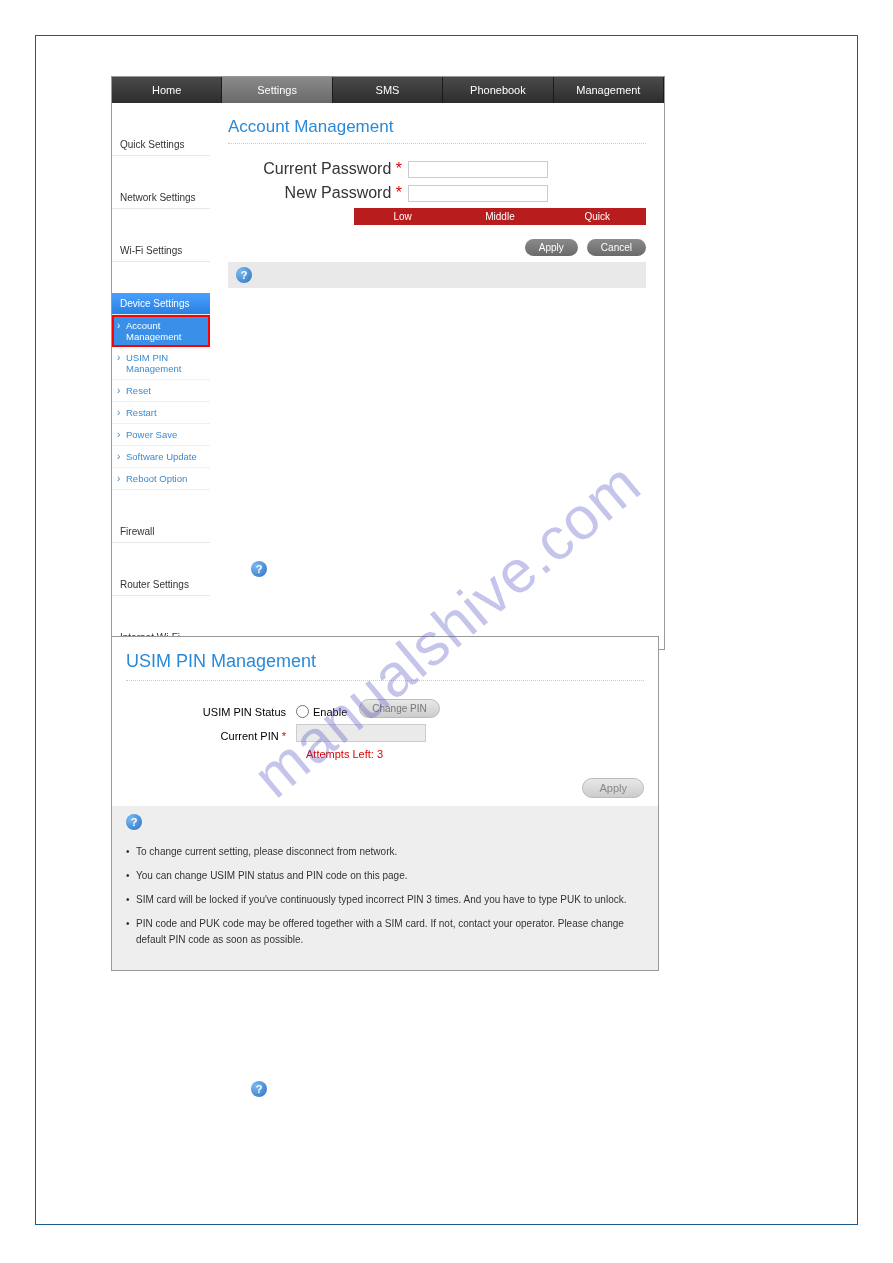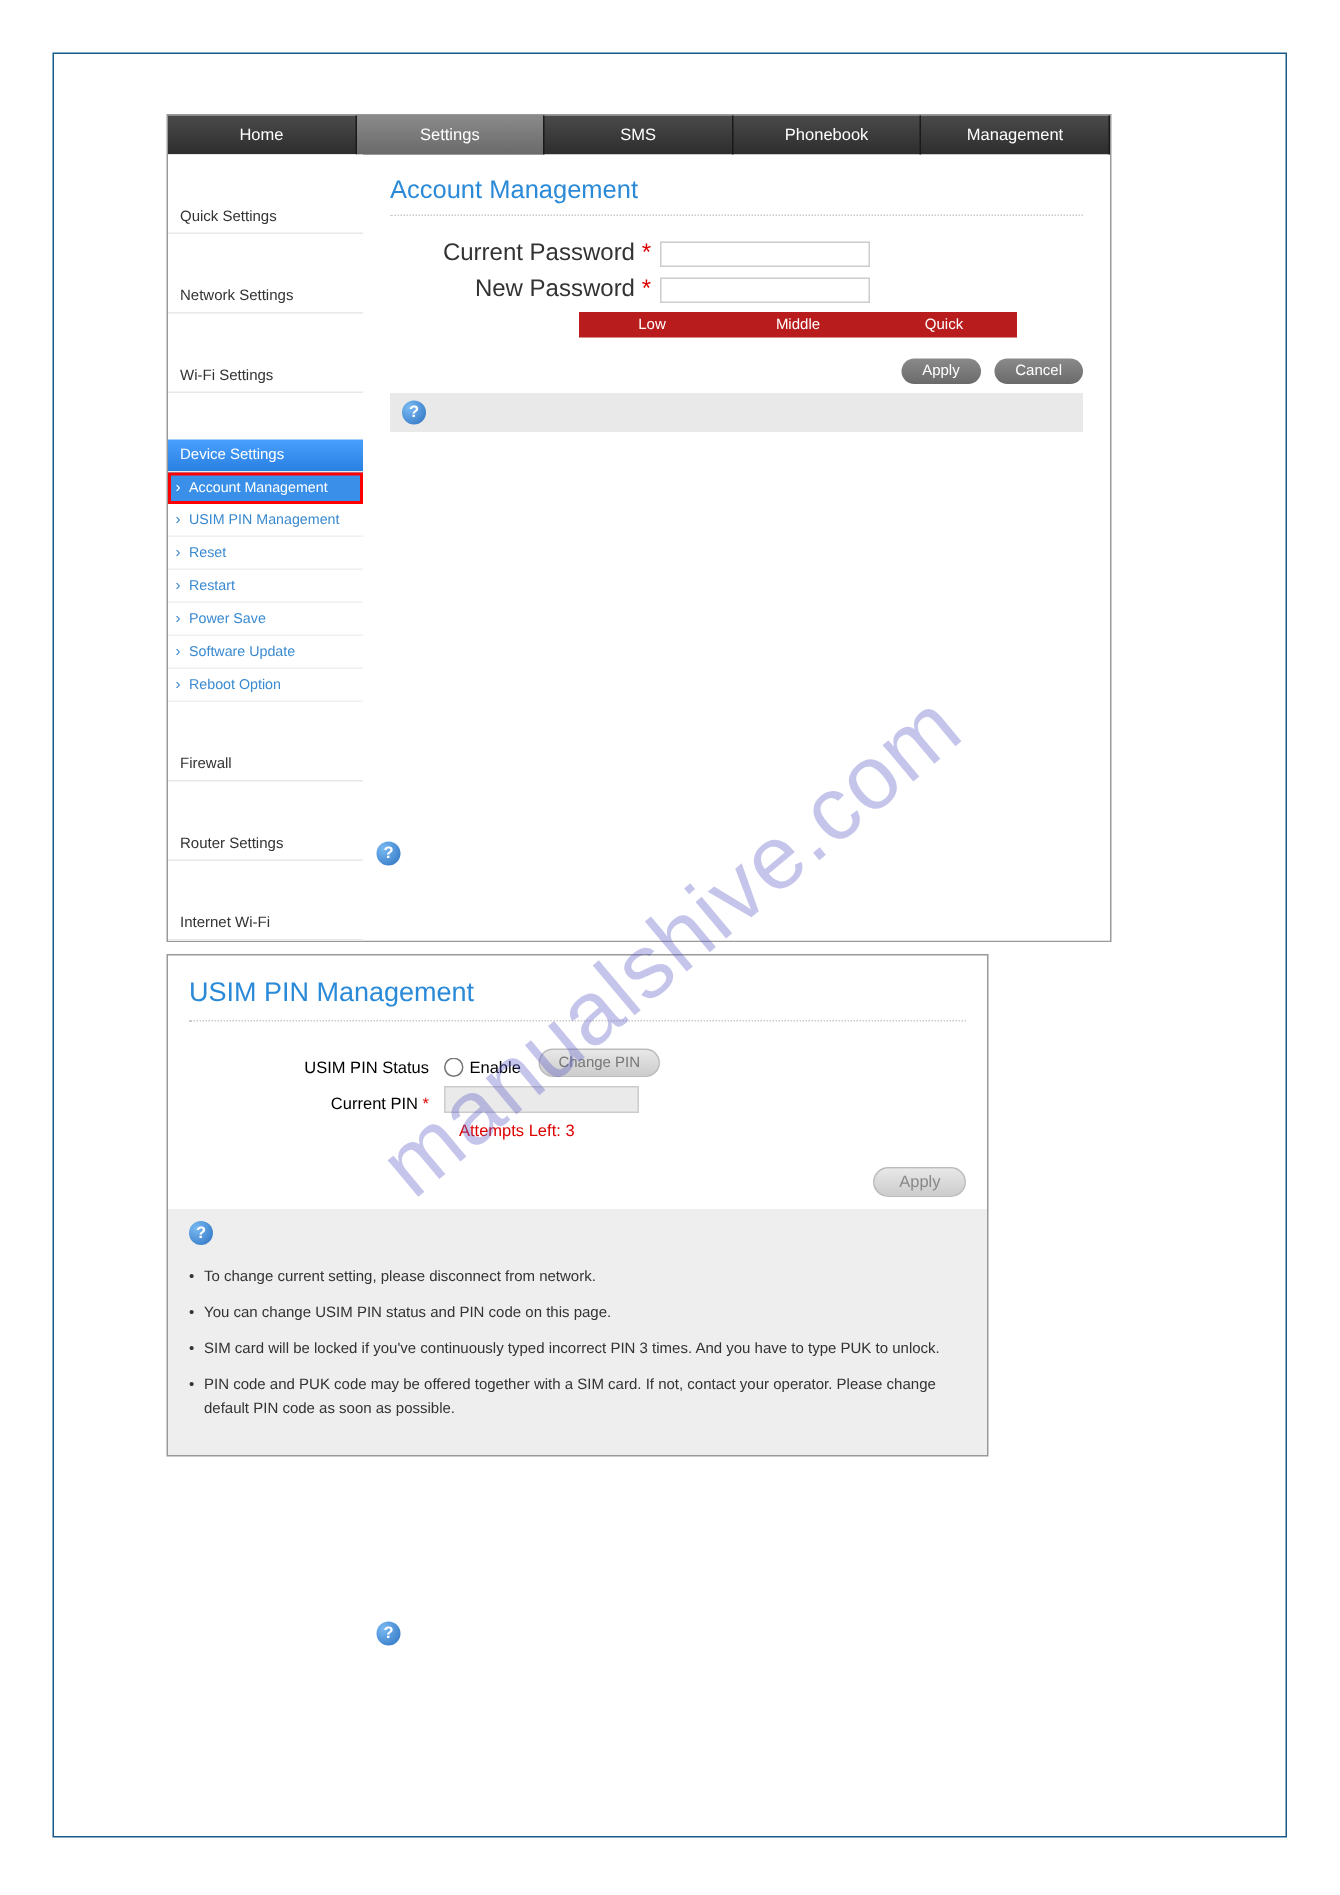--- a/index.html
+++ b/index.html
@@ -27,21 +27,21 @@
     pointer-events: none;
     z-index: 100;
     white-space: nowrap;
     letter-spacing: 1px;
   }
   
   .screenshot1 {
     position: absolute;
     top: 40px;
     left: 75px;
-    width: 630px;
+    width: 554px;
     border: 1px solid #999;
   }
   .topbar {
     display: flex;
     background: linear-gradient(#4a4a4a,#2d2d2d);
     height: 26px;
   }
   .topbar div {
     flex:1;
     color:#fff;

